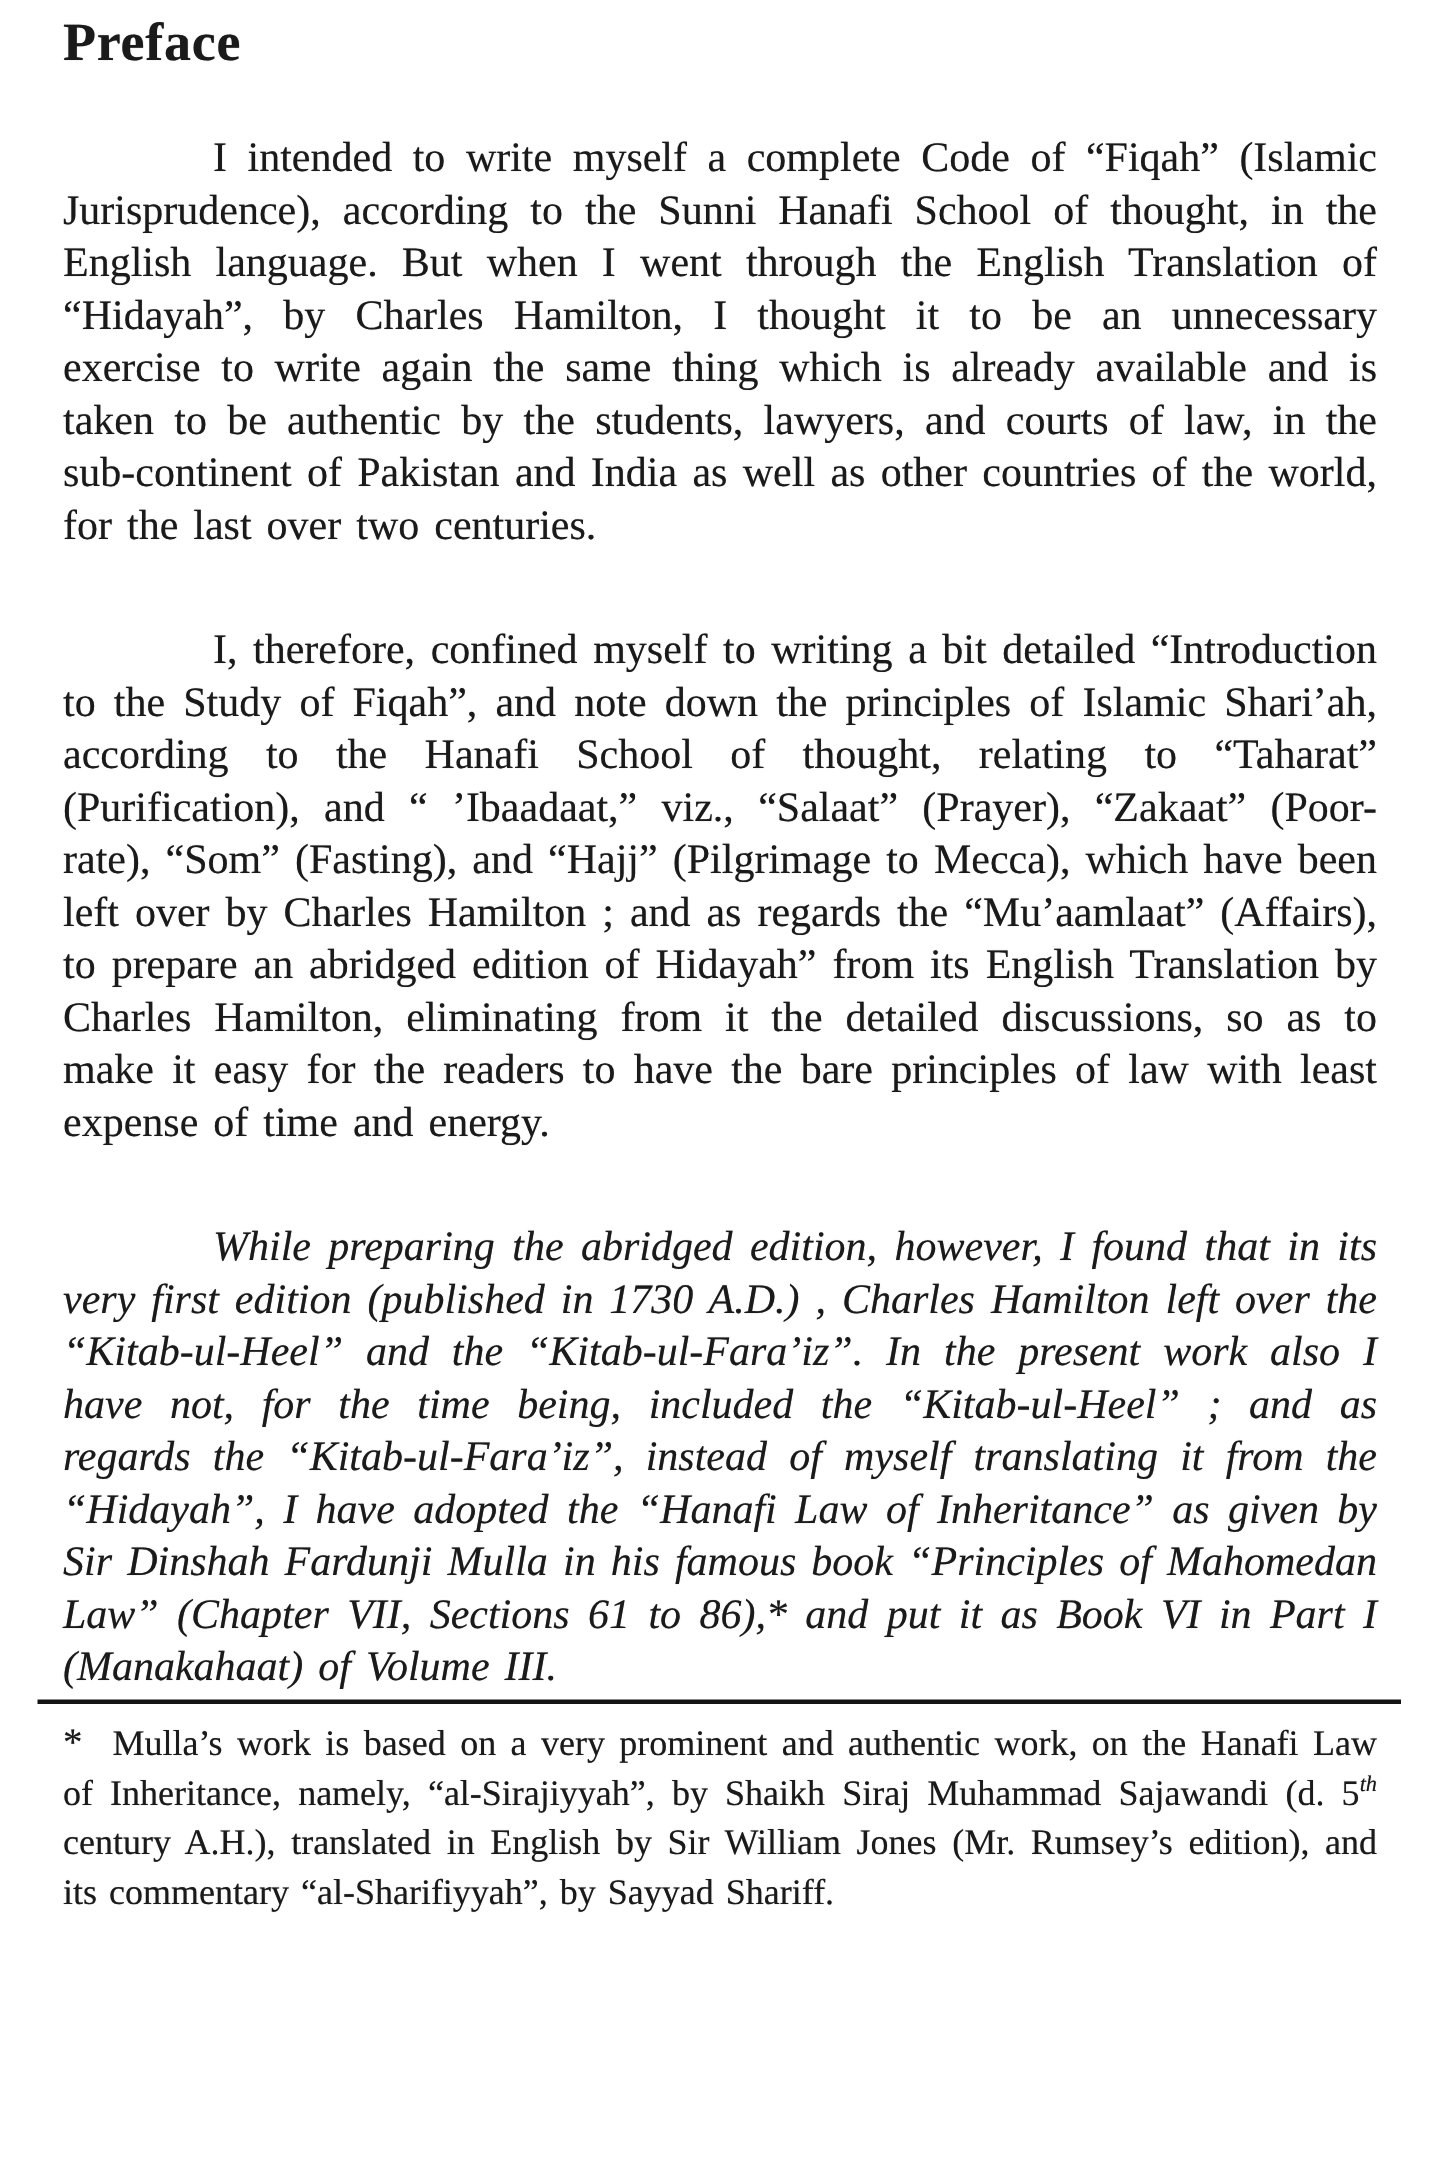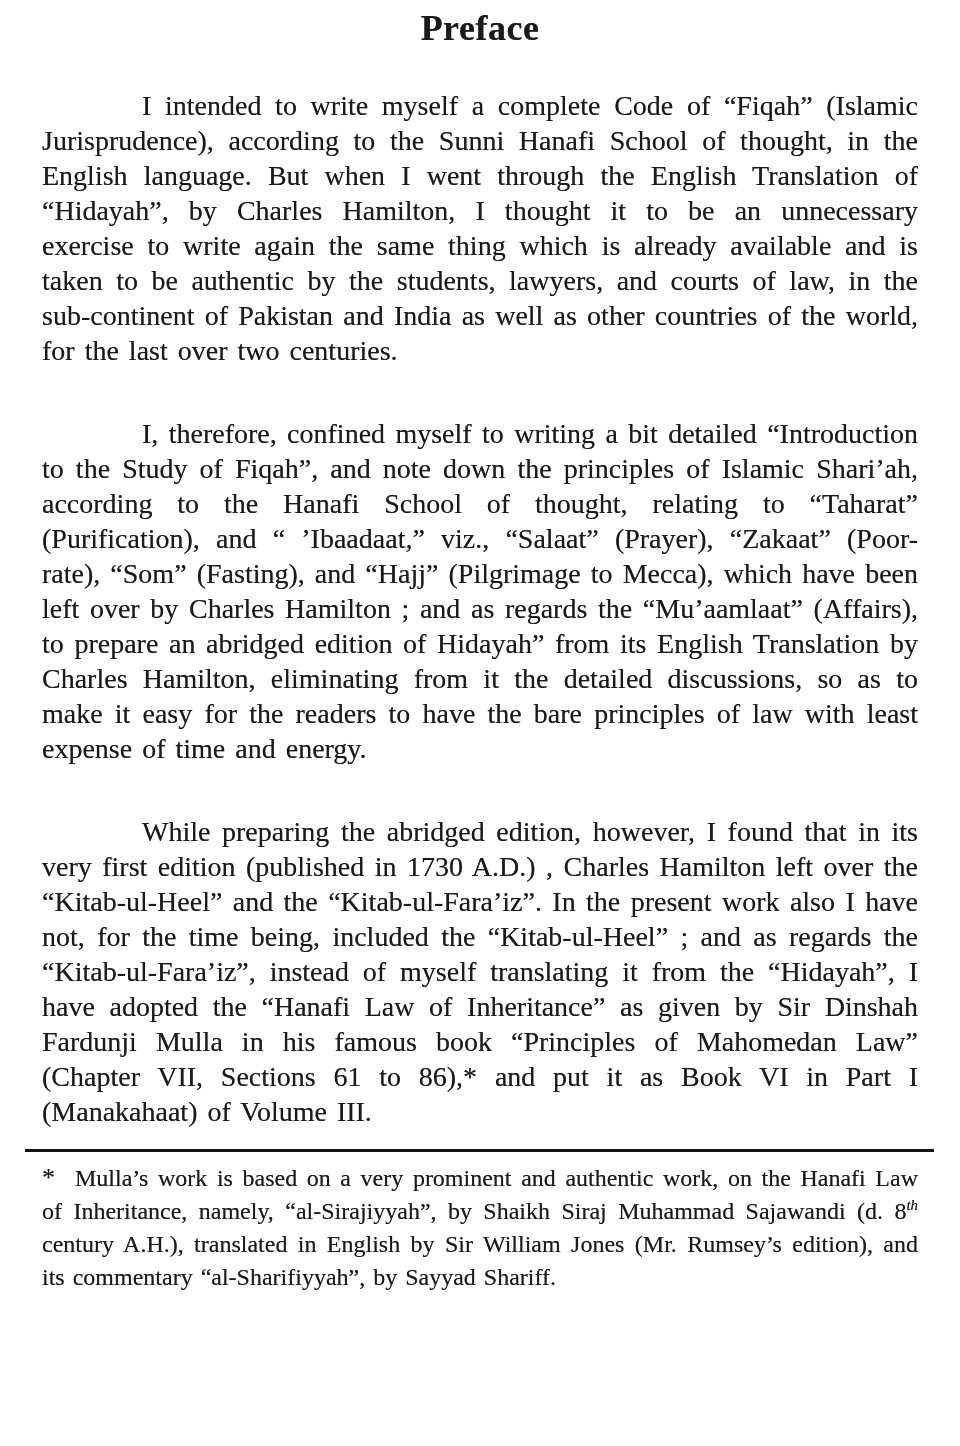--- a/index.html
+++ b/index.html
@@ -18,33 +18,33 @@
     color: #1a1a1a;
     font-family: "Liberation Serif", "DejaVu Serif", serif;
     text-shadow: 0 0 0.5px rgba(40,40,40,0.65);
     overflow: hidden;
   }
   .title {
     margin: 0 0 38px 0;
     font-size: 36px;
     line-height: 44px;
     font-weight: bold;
-    text-align: center;
     letter-spacing: 0.5px;
   }
   .body-para {
     margin: 0 0 48px 0;
     font-size: 28px;
     line-height: 35px;
     text-align: justify;
     text-indent: 100px;
     word-spacing: 3px;
   }
   .body-para.last {
-    margin-bottom: 20px;
+    margin-bottom: 4px;
+    font-style: italic;
   }
   .footnote-rule {
     border: none;
     border-top: 3px solid #141414;
     margin: 0 -16px 9px -17px;
   }
   .footnote {
     margin: 0;
     font-size: 24px;
     line-height: 33px;
@@ -70,15 +70,15 @@
   <h1 class="title">Preface</h1>
 
   <p class="body-para">I intended to write myself a complete Code of “Fiqah” (Islamic Jurisprudence), according to the Sunni Hanafi School of thought, in the English language. But when I went through the English Translation of “Hidayah”, by Charles Hamilton, I thought it to be an unnecessary exercise to write again the same thing which is already available and is taken to be authentic by the students, lawyers, and courts of law, in the sub-continent of Pakistan and India as well as other countries of the world, for the last over two centuries.</p>
 
   <p class="body-para">I, therefore, confined myself to writing a bit detailed “Introduction to the Study of Fiqah”, and note down the principles of Islamic Shari’ah, according to the Hanafi School of thought, relating to “Taharat” (Purification), and “ ’Ibaadaat,” viz., “Salaat” (Prayer), “Zakaat” (Poor-rate), “Som” (Fasting), and “Hajj” (Pilgrimage to Mecca), which have been left over by Charles Hamilton ; and as regards the “Mu’aamlaat” (Affairs), to prepare an abridged edition of Hidayah” from its English Translation by Charles Hamilton, eliminating from it the detailed discussions, so as to make it easy for the readers to have the bare principles of law with least expense of time and energy.</p>
 
   <p class="body-para last">While preparing the abridged edition, however, I found that in its very first edition (published in 1730 A.D.) , Charles Hamilton left over the “Kitab-ul-Heel” and the “Kitab-ul-Fara’iz”. In the present work also I have not, for the time being, included the “Kitab-ul-Heel” ; and as regards the “Kitab-ul-Fara’iz”, instead of myself translating it from the “Hidayah”, I have adopted the “Hanafi Law of Inheritance” as given by Sir Dinshah Fardunji Mulla in his famous book “Principles of Mahomedan Law” (Chapter VII, Sections 61 to 86),* and put it as Book VI in Part I (Manakahaat) of Volume III.</p>
 
   <hr class="footnote-rule">
 
-  <p class="footnote"><span class="fn-marker">*</span><span>Mulla’s work is based on a very prominent and authentic work, on the Hanafi Law of Inheritance, namely, “al-Sirajiyyah”, by Shaikh Siraj Muhammad Sajawandi (d. 8</span><sup>th</sup><span> century A.H.), translated in English by Sir William Jones (Mr. Rumsey’s edition), and its commentary “al-Sharifiyyah”, by Sayyad Shariff.</span></p>
+  <p class="footnote"><span class="fn-marker">*</span><span>Mulla’s work is based on a very prominent and authentic work, on the Hanafi Law of Inheritance, namely, “al-Sirajiyyah”, by Shaikh Siraj Muhammad Sajawandi (d. 5</span><sup>th</sup><span> century A.H.), translated in English by Sir William Jones (Mr. Rumsey’s edition), and its commentary “al-Sharifiyyah”, by Sayyad Shariff.</span></p>
 
 </div>
 
 </body></html>

